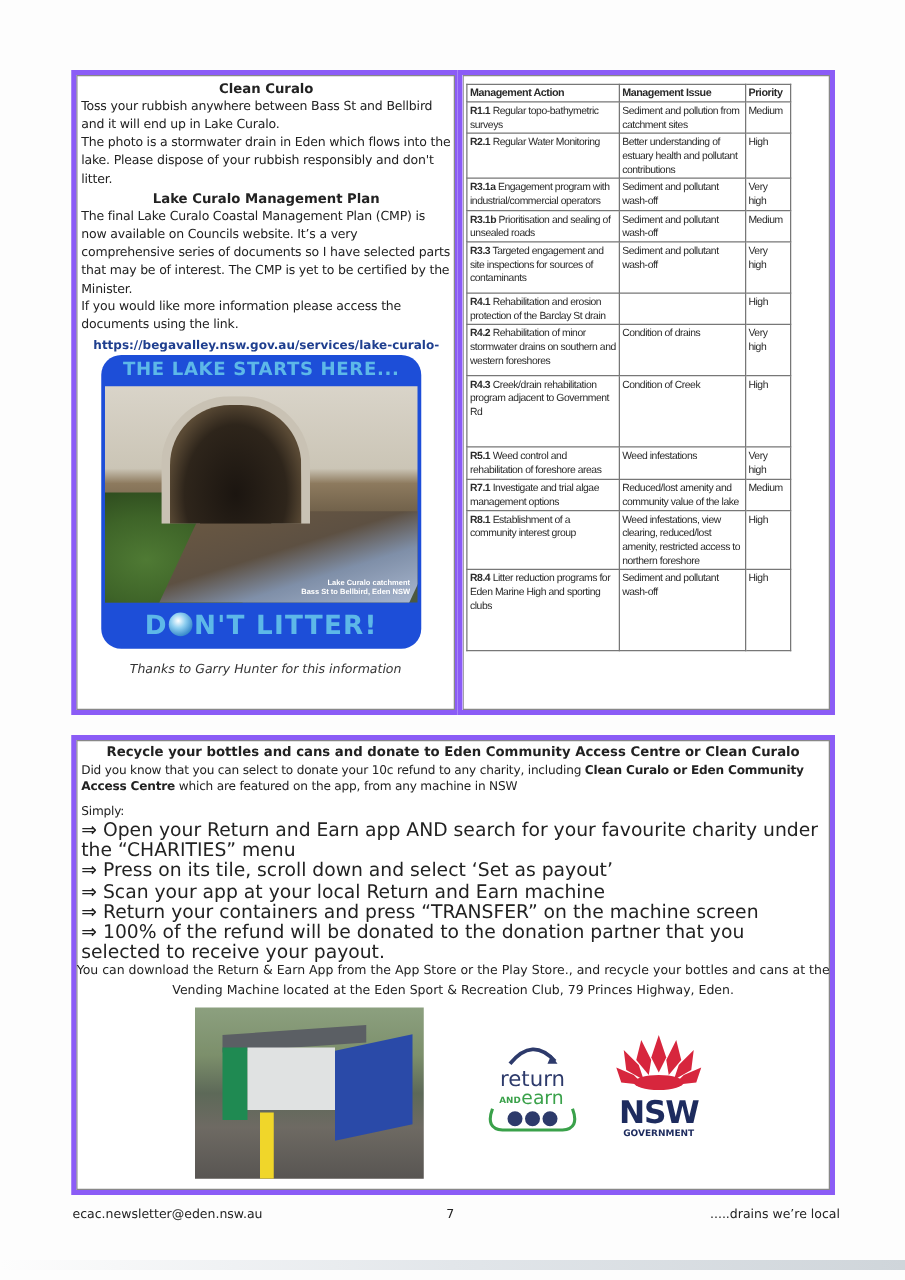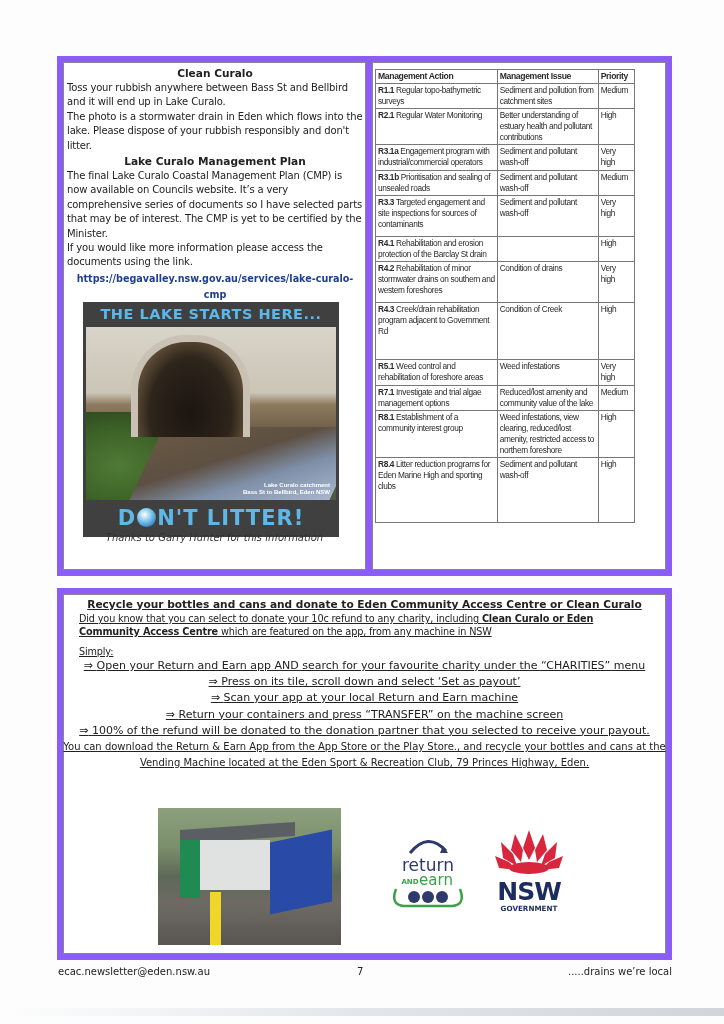--- a/index.html
+++ b/index.html
@@ -1,45 +1,45 @@
 <!DOCTYPE html>
 <html><head>
 <meta charset="utf-8">
 <style>
   html, body { margin:0; padding:0; }
   body { width:724px; height:1024px; background:#fdfdfd; position:relative; overflow:hidden; font-family:"Liberation Sans", sans-serif; color:#222; }
-  .frame { position:absolute; border:6px solid #8b5cf6; box-shadow: inset 0 0 0 1px #888; background:#fff;text-decoration:underline; }
+  .frame { position:absolute; border:4px solid #8b5cf6; box-shadow: inset 0 0 0 1px #888; background:#fff; }
   #left { left:57px; top:56px; width:303px; height:508px; }
   #right { left:366px; top:56px; width:294px; height:508px; }
   #bottom { left:57px; top:588px; width:603px; height:360px; }
   .cal { font-family:"DejaVu Sans", sans-serif; }
   .h { text-align:center; font-weight:bold; font-size:10.6px; margin:0; line-height:15px; }
   .p { font-size:10px; line-height:14.4px; margin:0; letter-spacing:-0.15px; }
   #left .inner { position:absolute; left:4px; top:4px; right:3px; }
   .link { text-align:center; color:#1f3f8f; font-weight:bold; font-size:9.6px; line-height:16px; margin-top:1px; }
-  .poster { position:absolute; left:20px; top:240px; width:256px; height:235px; background:#404040; }
+  .poster { position:absolute; left:20px; top:224px; width:256px; height:235px; background:#1d4ed8;border-radius:16px; }
   .poster .top { color:#5db8e8; font-weight:bold; font-family:"DejaVu Sans", sans-serif; font-size:14.5px; text-align:center; letter-spacing:0.5px; height:25px; line-height:25px; }
   .poster .photo { position:absolute; left:3px; top:25px; width:250px; height:173px; overflow:hidden;
      background: linear-gradient(180deg,#d9d4c9 0%,#cbc5b6 38%,#8d7a5e 45%,#6d5e48 60%,#5a4f3e 75%,#4b5a40 100%); }
   .poster .pipe { position:absolute; left:45px; top:8px; width:105px; height:95px; border-radius:55px 55px 0 0; background:radial-gradient(ellipse at 50% 75%, #1b1510 0%, #2e251b 55%, #5a4a35 75%); border:7px solid #c9c2b4; border-bottom:none; }
   .poster .water { position:absolute; left:60px; top:100px; width:200px; height:75px; background:linear-gradient(160deg,#6a5842 0%,#5d5042 40%,#7f8fa8 65%,#a9b7cf 100%); transform:skewX(-25deg); }
   .poster .grass { position:absolute; left:0; top:85px; width:110px; height:90px; background:radial-gradient(ellipse at 30% 60%, #4f7a34 0%, #3e6428 45%, #2d4a1e 80%); }
   .poster .cap { position:absolute; right:6px; bottom:4px; color:#fff; font-size:6px; line-height:7px; text-align:right; font-weight:bold; }
   .poster .bot { position:absolute; left:0; bottom:0; width:100%; height:37px; line-height:37px; text-align:center; color:#5db8e8; font-weight:bold; font-family:"DejaVu Sans", sans-serif; font-size:21px; letter-spacing:1px; }
   .thanks { position:absolute; left:0; right:0; top:470px; text-align:center; font-style:italic; font-size:10px; color:#333; }
   
   table.mp { position:absolute; left:3px; top:7px; width:260px; border-collapse:collapse; font-family:"Liberation Sans", sans-serif; font-size:8.3px; letter-spacing:-0.35px; color:#2a2a2a; }
   table.mp td, table.mp th { border:1px solid #777; vertical-align:top; padding:1px 2px; line-height:11px; text-align:left; }
   table.mp th { font-weight:bold; font-size:8.6px; }
   table.mp td b { font-weight:bold; }
   
   #bottom .h2 { text-align:center; font-weight:bold; font-size:10.6px; margin-top:3px; line-height:15px; }
-  #bottom .p { font-size:9.7px; line-height:13px; padding:0 16px; }
+  #bottom .p { font-size:9.7px; line-height:13px; padding:0 4px; }
   #bottom ul { list-style:none; margin:0; padding:0 4px; }
-  #bottom li { font-size:11px; line-height:16.2px;text-align:center; }
+  #bottom li { font-size:15px; line-height:16.2px; }
   #bottom .center { text-align:center; font-size:10px; line-height:16px; }
   .kiosk { position:absolute; left:95px; top:214px; width:183px; height:137px; overflow:hidden;
      background:linear-gradient(180deg,#8ca07f 0%,#7c8f6b 28%,#5d6958 50%,#6e6a63 70%,#585552 100%); }
   .kiosk .roof { position:absolute; left:22px; top:18px; width:115px; height:14px; background:#5b5f64; transform:skewY(-4deg); }
   .kiosk .green { position:absolute; left:22px; top:32px; width:20px; height:58px; background:#1f8a52; }
   .kiosk .mid { position:absolute; left:42px; top:32px; width:70px; height:50px; background:#e0e2e2; }
   .kiosk .blue { position:absolute; left:112px; top:28px; width:62px; height:72px; background:#2a4aa8; transform:skewY(-12deg); }
   .kiosk .post { position:absolute; left:52px; top:84px; width:11px; height:53px; background:#f0d62a; }
   .logo-re { position:absolute; left:325px; top:237px; width:80px; height:80px; }
   .logo-nsw { position:absolute; left:428px; top:232px; width:76px; height:90px; }

